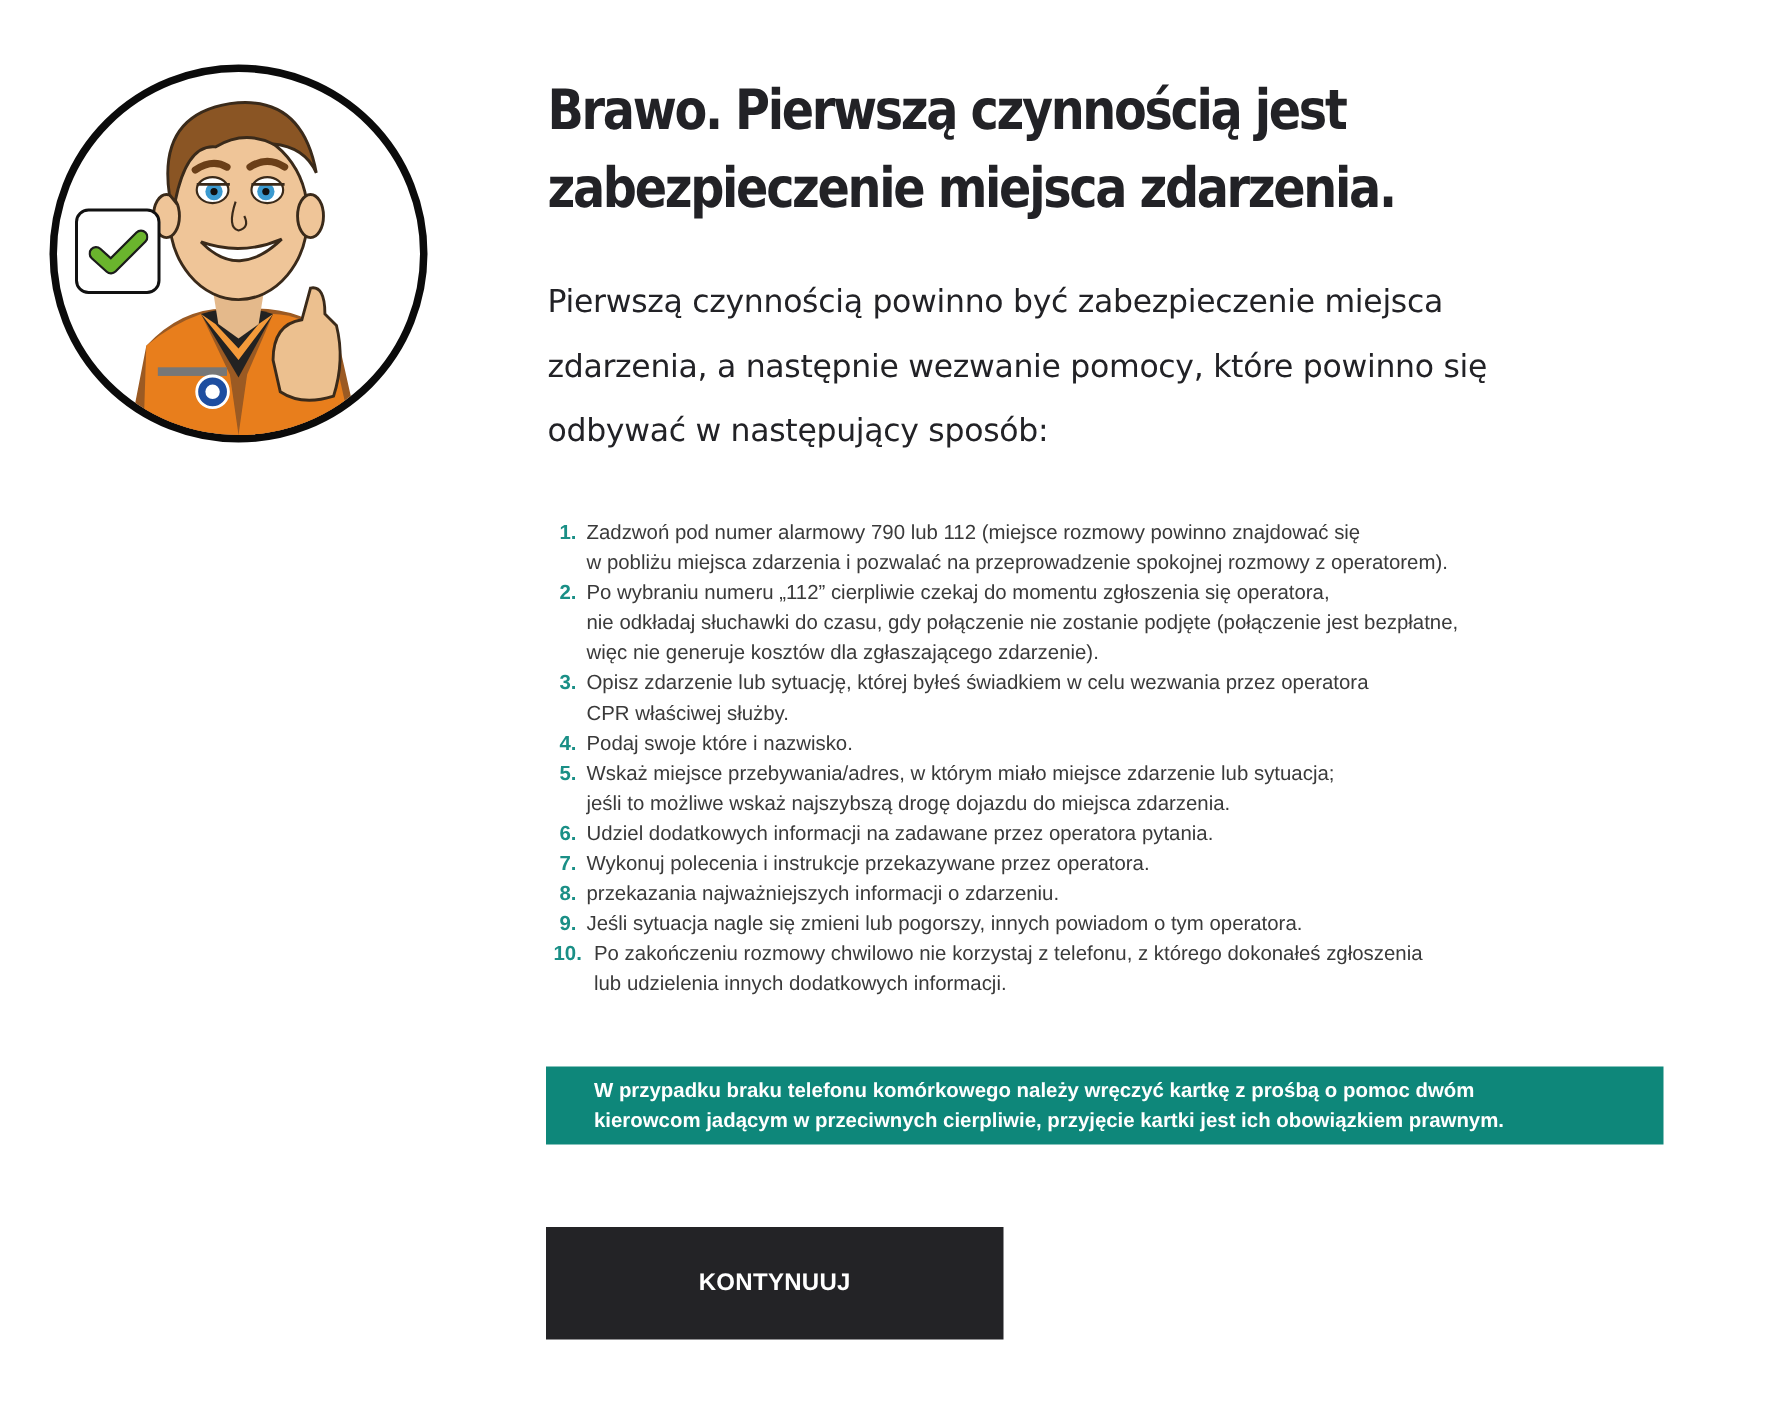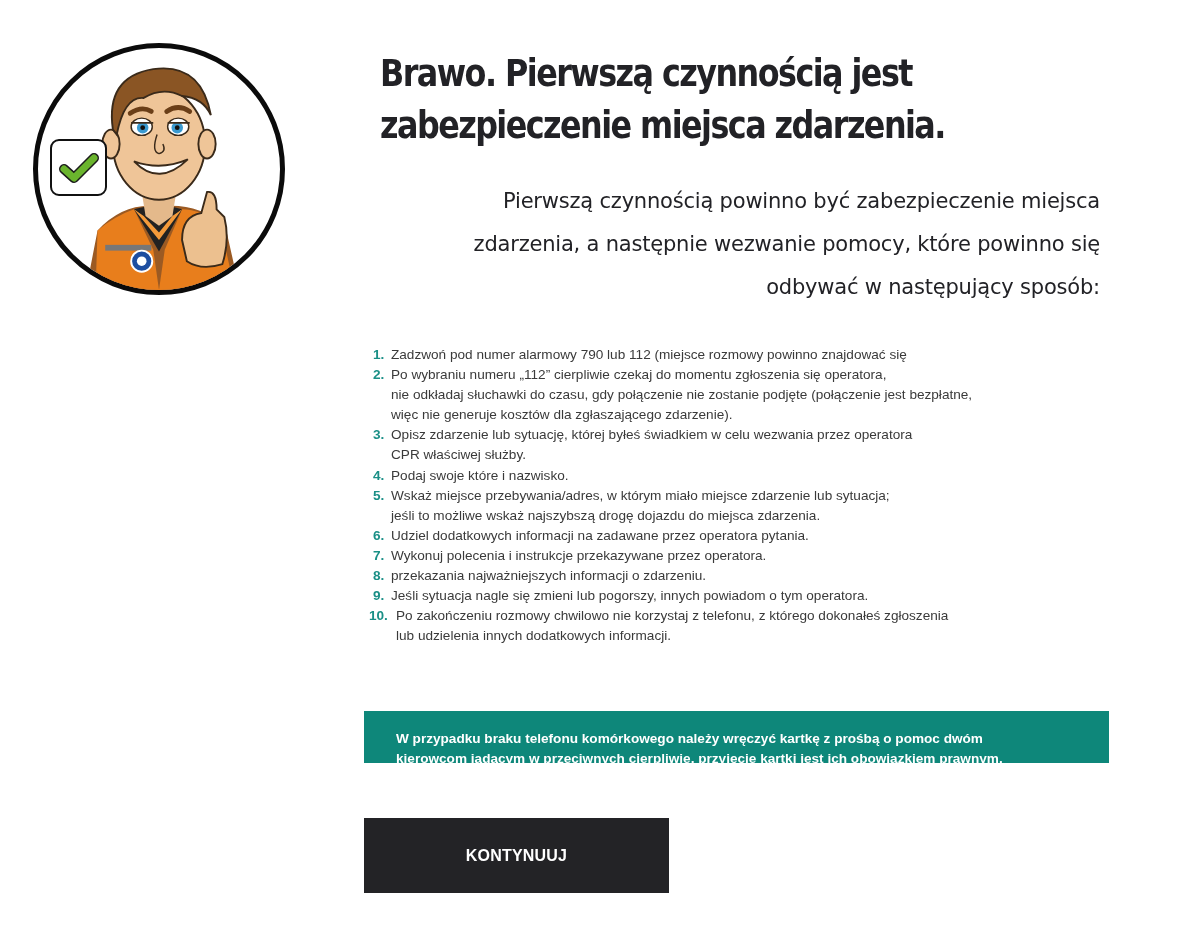--- a/index.html
+++ b/index.html
@@ -3,33 +3,33 @@
 <meta charset="utf-8">
 <style>
   html, body { margin: 0; padding: 0; background: #ffffff; }
   body { width: 1189px; height: 936px; position: relative; overflow: hidden; font-family: "Liberation Sans", sans-serif; color: #222226; }
 
   .avatar-wrap { position: absolute; left: 33px; top: 43px; width: 252px; height: 252px; }
   .avatar-circle { position: absolute; inset: 0; border: 5px solid #0b0b0b; border-radius: 50%; background: #ffffff; overflow: hidden; box-sizing: border-box; }
   .avatar-svg { position: absolute; left: 0; top: 0; width: 100%; height: 100%; }
   .check-badge { position: absolute; left: 17px; top: 96px; width: 57px; height: 57px; border: 2px solid #111; border-radius: 9px; background: #fff; box-sizing: border-box; display: flex; align-items: center; justify-content: center; }
 
-  .content { position: absolute; left: 380px; top: 48px; width: 760px; }
+  .content { position: absolute; left: 365px; top: 48px; width: 760px; }
   .page-title { margin: 0; font-family: "DejaVu Sans", sans-serif; font-weight: bold; font-size: 37px; line-height: 52px; letter-spacing: -1.8px; color: #222226; transform: scaleX(0.86); transform-origin: left top; width: 760px; white-space: nowrap; }
   .page-title span { display: block; }
   .intro { margin: 28px 0 0 0; font-family: "DejaVu Sans", sans-serif; font-size: 21px; line-height: 43px; color: #222226; letter-spacing: -0.2px; width: 720px; }
-  .intro span { display: block; white-space: nowrap; text-align: right; }
+  .intro span { display: block; white-space: nowrap; }
 
   .info-image { position: absolute; left: 364px; top: 345px; width: 745px; height: 418px; background: #fff; }
   .steps { list-style: none; margin: 0; padding: 0; font-family: "Liberation Sans", sans-serif; font-size: 13.6px; line-height: 20.1px; color: #3a3a3a; }
   .steps li { position: relative; padding-left: 27px; }
   .steps .num { position: absolute; left: 9px; top: 0; color: #1a8f86; font-weight: bold; }
   .steps .num.ten { left: 5px; }
   .steps .line { display: block; white-space: nowrap; }
-  .notice { position: absolute; left: 0; top: 366px; width: 745px; height: 52px; background: #0e877a; color: #ffffff; font-family: "Liberation Sans", sans-serif; font-weight: bold; font-size: 13.6px; line-height: 20px; box-sizing: border-box; padding: 18px 0 0 32px; }
+  .notice { position: absolute; left: 0; top: 366px; width: 745px; height: 52px; background: #0e877a; color: #ffffff; font-family: "Liberation Sans", sans-serif; font-weight: bold; font-size: 13.6px; line-height: 20px; box-sizing: border-box; padding: 6px 0 0 32px; }
   .notice span { display: block; white-space: nowrap; }
 
   .continue-button { position: absolute; left: 364px; top: 818px; width: 305px; height: 75px; background: #232326; color: #ffffff; border: none; font-family: "Liberation Sans", sans-serif; font-weight: bold; font-size: 16px; letter-spacing: 0.2px; cursor: pointer; display: flex; align-items: center; justify-content: center; padding: 0; }
 </style>
 </head>
 <body>
 
 <div class="avatar-wrap">
   <div class="avatar-circle">
     <svg class="avatar-svg" viewBox="0 0 252 252">
@@ -88,20 +88,21 @@
     <span>zdarzenia, a następnie wezwanie pomocy, które powinno się</span>
     <span>odbywać w następujący sposób:</span>
   </p>
 </div>
 
 <div class="info-image">
   <ol class="steps">
     <li>
       <span class="num">1.</span>
       <span class="line">Zadzwoń pod numer alarmowy 790 lub 112 (miejsce rozmowy powinno znajdować się</span>
+      <span class="line">w pobliżu miejsca zdarzenia i pozwalać na przeprowadzenie spokojnej rozmowy z operatorem).</span>
     </li>
     <li>
       <span class="num">2.</span>
       <span class="line">Po wybraniu numeru „112” cierpliwie czekaj do momentu zgłoszenia się operatora,</span>
       <span class="line">nie odkładaj słuchawki do czasu, gdy połączenie nie zostanie podjęte (połączenie jest bezpłatne,</span>
       <span class="line">więc nie generuje kosztów dla zgłaszającego zdarzenie).</span>
     </li>
     <li>
       <span class="num">3.</span>
       <span class="line">Opisz zdarzenie lub sytuację, której byłeś świadkiem w celu wezwania przez operatora</span>

